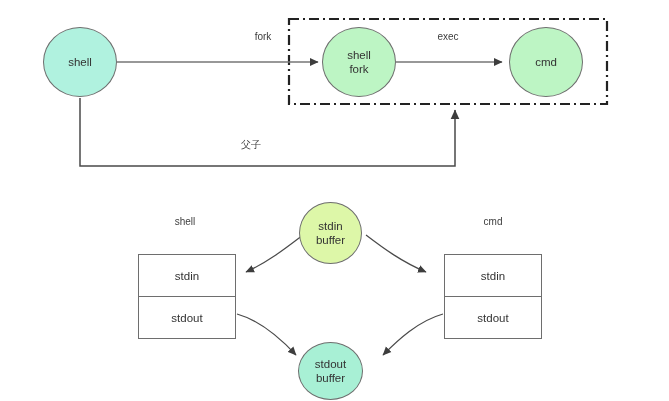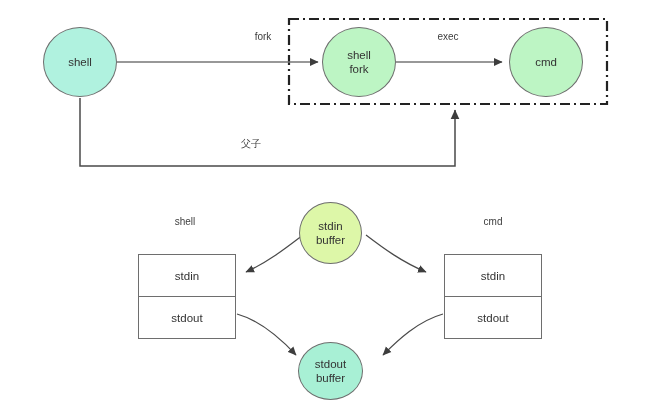--- a/index.html
+++ b/index.html
@@ -102,21 +102,21 @@
   </div>
 
   <div class="ellipse" style="left:509px; top:27px; width:74px; height:70px; background:#bdf5c4;">
     <span>cmd</span>
   </div>
 
   <div class="lbl" style="left:243px; top:30px; width:40px;">fork</div>
 
   <div class="lbl" style="left:428px; top:30px; width:40px;">exec</div>
 
-  <div class="lbl" style="left:231px; top:138px; width:40px; font-family:Liberation Mono, monospace;">父子</div>
+  <div class="lbl" style="left:231px; top:138px; width:40px; font-family:Liberation Serif, serif;">父子</div>
 
   <div class="lbl" style="left:163px; top:215px; width:44px;">shell</div>
 
   <div class="lbl" style="left:471px; top:215px; width:44px;">cmd</div>
 
   <div class="boxcell" style="left:138px; top:254px; width:98px; height:43px;">
     <span>stdin</span>
   </div>
   <div class="boxcell" style="left:138px; top:296px; width:98px; height:43px;">
     <span>stdout</span>

